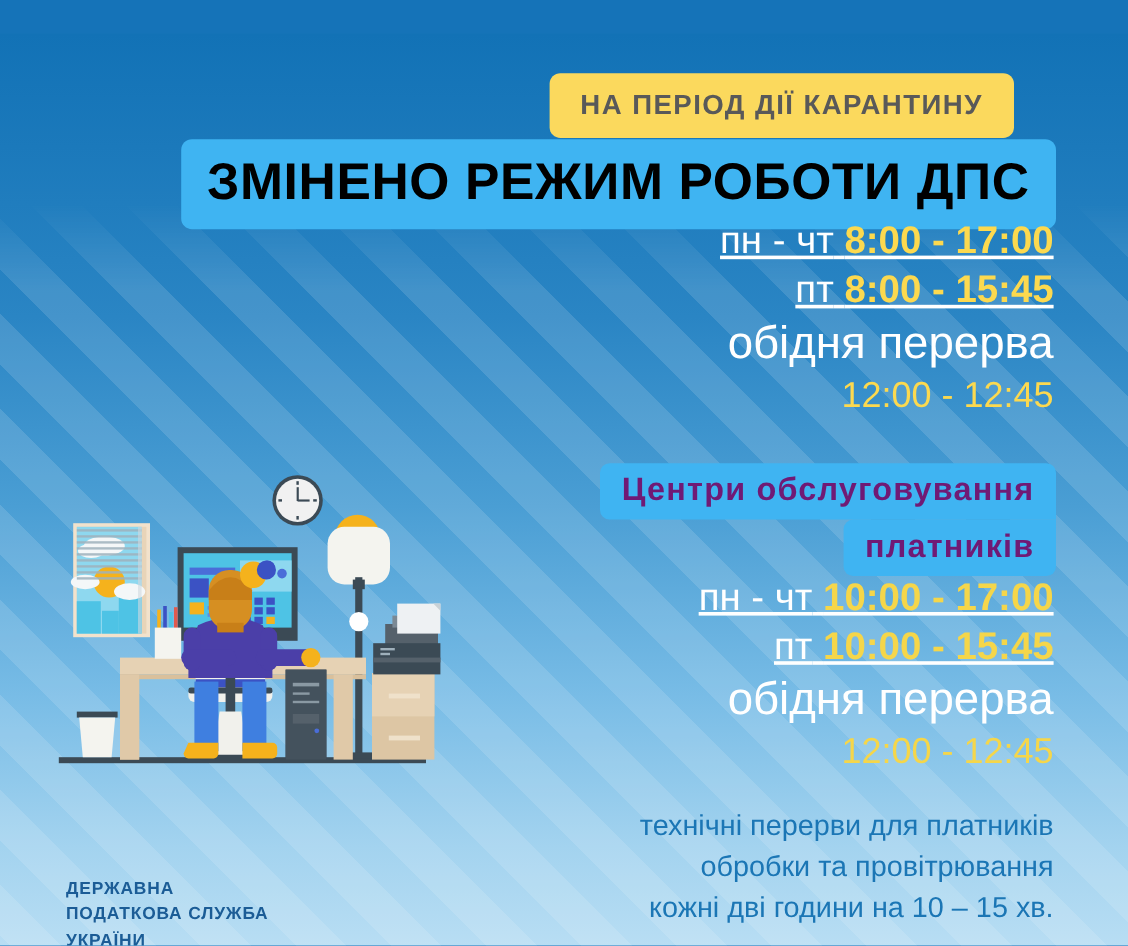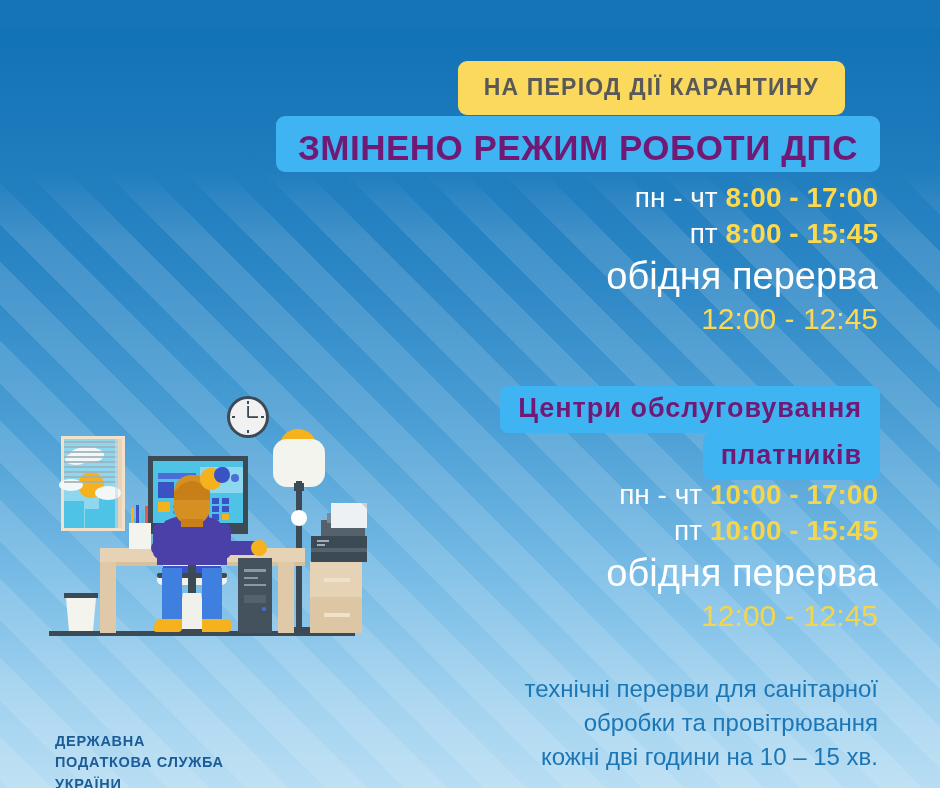--- a/index.html
+++ b/index.html
@@ -44,37 +44,37 @@
     color:#595959;
     font-size:23px; font-weight:700;
     letter-spacing:1.2px;
     padding:13px 26px 14px 26px;
     border-radius:9px;
     white-space:nowrap;
   }
   .badge-title{
     position:absolute; right:60px; top:88px;
     background:#3fb4f2;
-    color:#701a75;
-    font-size:35px; font-weight:700;
+    color:#000000;
+    font-size:43px; font-weight:700;
     letter-spacing:0.5px;
-    padding:12px 22px 4px 22px;
+    padding:12px 22px 14px 22px;
     border-radius:9px;
     white-space:nowrap;
   }
 
   
   .sched{
     position:absolute;
     right:62px;
     text-align:right;
     color:#ffffff;
     line-height:1.28;
   }
-  .sched .row{ font-size:28px; font-weight:400; white-space:nowrap;}
+  .sched .row{ font-size:32px; font-weight:400; white-space:nowrap;text-decoration:underline;}
   .sched .row .hrs{ color:#fcd94f; font-weight:700; }
   .sched .lunch-label{ font-size:38px; font-weight:400; }
   .sched .lunch-time{ font-size:30px; font-weight:400; color:#fcd94f; }
   #sched-main{ top:152px; }
   #sched-cnap{ top:449px; }
   #sched-cnap .row .hrs, #sched-cnap .lunch-time{ color:#f5d64a; }
 
   
   .badge-cnap{
     position:absolute; right:60px; top:358px;
@@ -153,21 +153,21 @@
     </div>
     <div class="row">
       <span>пт</span>
       <span class="hrs">10:00 - 15:45</span>
     </div>
     <div class="lunch-label">обідня перерва</div>
     <div class="lunch-time">12:00 - 12:45</div>
   </div>
 
   <div class="footnote">
-    <div>технічні перерви для санітарної</div>
+    <div>технічні перерви для платників</div>
     <div>обробки та провітрювання</div>
     <div>кожні дві години на 10 – 15 хв.</div>
   </div>
 
   <div class="logo">
     <div>Державна</div>
     <div>Податкова служба</div>
     <div>України</div>
   </div>
 

